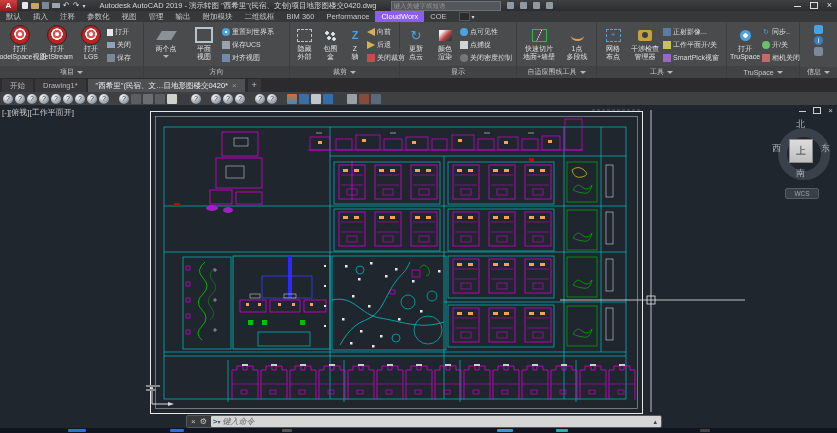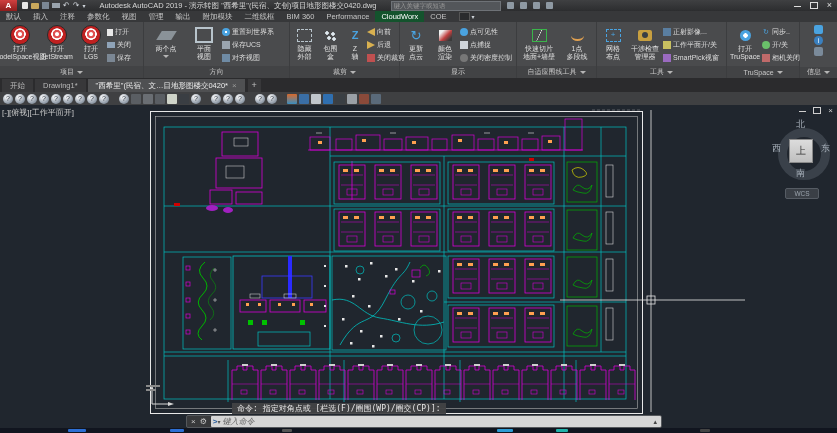--- a/index.html
+++ b/index.html
@@ -20,21 +20,21 @@
   #search-input{width:104px;height:8px;background:#53565a;border:1px solid #6e7277;color:#bbb;font-size:6.5px;padding:0 2px;font-family:inherit;}
   #search-input::placeholder{color:#999;font-style:normal;}
   .tb-ico{width:7px;height:7px;background:#8e99a3;border-radius:1px;display:inline-block;margin-left:4px;}
   #win-controls{margin-left:auto;margin-right:5px;display:flex;align-items:center;gap:9px;}
   .w-min{width:7px;border-bottom:1px solid #ddd;height:1px;}
   .w-max{width:6px;height:5px;border:1px solid #ddd;}
   .w-close{font-size:9px;line-height:9px;color:#ddd;}
   
   #ribbontabs{left:0;top:11px;width:837px;height:11px;background:#37383a;display:flex;align-items:center;z-index:30;}
   .rtab{font-size:7.5px;color:#c6c6c6;padding:0 6px;line-height:11px;white-space:nowrap;}
-  .rtab.active{background:#14532d;color:#fff;}
+  .rtab.active{background:#8b5cf6;color:#fff;}
   .rtab-extra{display:flex;align-items:center;gap:2px;margin-left:6px;}
   .rtab-extra .bx{width:9px;height:7px;background:#2a2b2d;border:1px solid #555;}
   
   #ribbon{left:0;top:22px;width:837px;height:56px;background:#4a4b4d;display:flex;z-index:30;}
   .panel{height:56px;border-right:1px solid #3c3d3f;box-sizing:border-box;display:flex;flex-direction:column;flex:none;}
   .pbody{height:44px;display:flex;padding:1px 2px 0 2px;gap:1px;}
   .ptitle{height:12px;background:#424345;display:flex;align-items:center;justify-content:center;gap:3px;font-size:7px;color:#c9c9c9;white-space:nowrap;overflow:hidden;}
   .tri{width:0;height:0;border-left:3px solid transparent;border-right:3px solid transparent;border-top:3px solid #b5b5b5;}
   .bb{display:flex;flex-direction:column;align-items:center;padding-top:2px;flex:none;}
   .bb .ic{height:20px;display:flex;align-items:center;justify-content:center;}
@@ -360,21 +360,20 @@
   <div id="viewcube" class="abs">
     <div id="vc-ring"></div>
     <div class="vc-l" style="left:23px;top:-2px;">北</div>
     <div class="vc-l" style="left:-1px;top:22px;">西</div>
     <div class="vc-l" style="left:48px;top:22px;">东</div>
     <div class="vc-l" style="left:23px;top:47px;">南</div>
     <div id="vc-top">上</div>
     <div id="wcsbtn">WCS</div>
   </div>
 
-  <div id="cmdhist" class="abs">命令: 指定对角点或 [栏选(F)/圈围(WP)/圈交(CP)]:</div>
 
   <div id="cmdbar" class="abs">
     <div id="cmdgrip">
       <span>×</span>
       <span>⚙</span>
     </div>
     <div id="cmdfield">
       <span id="cmdico"><span>&gt;</span><span class="dd">▾</span></span>
       <input id="cmd-input" type="text" placeholder="键入命令" style="">
       <span id="cmdcaret">▴</span>

